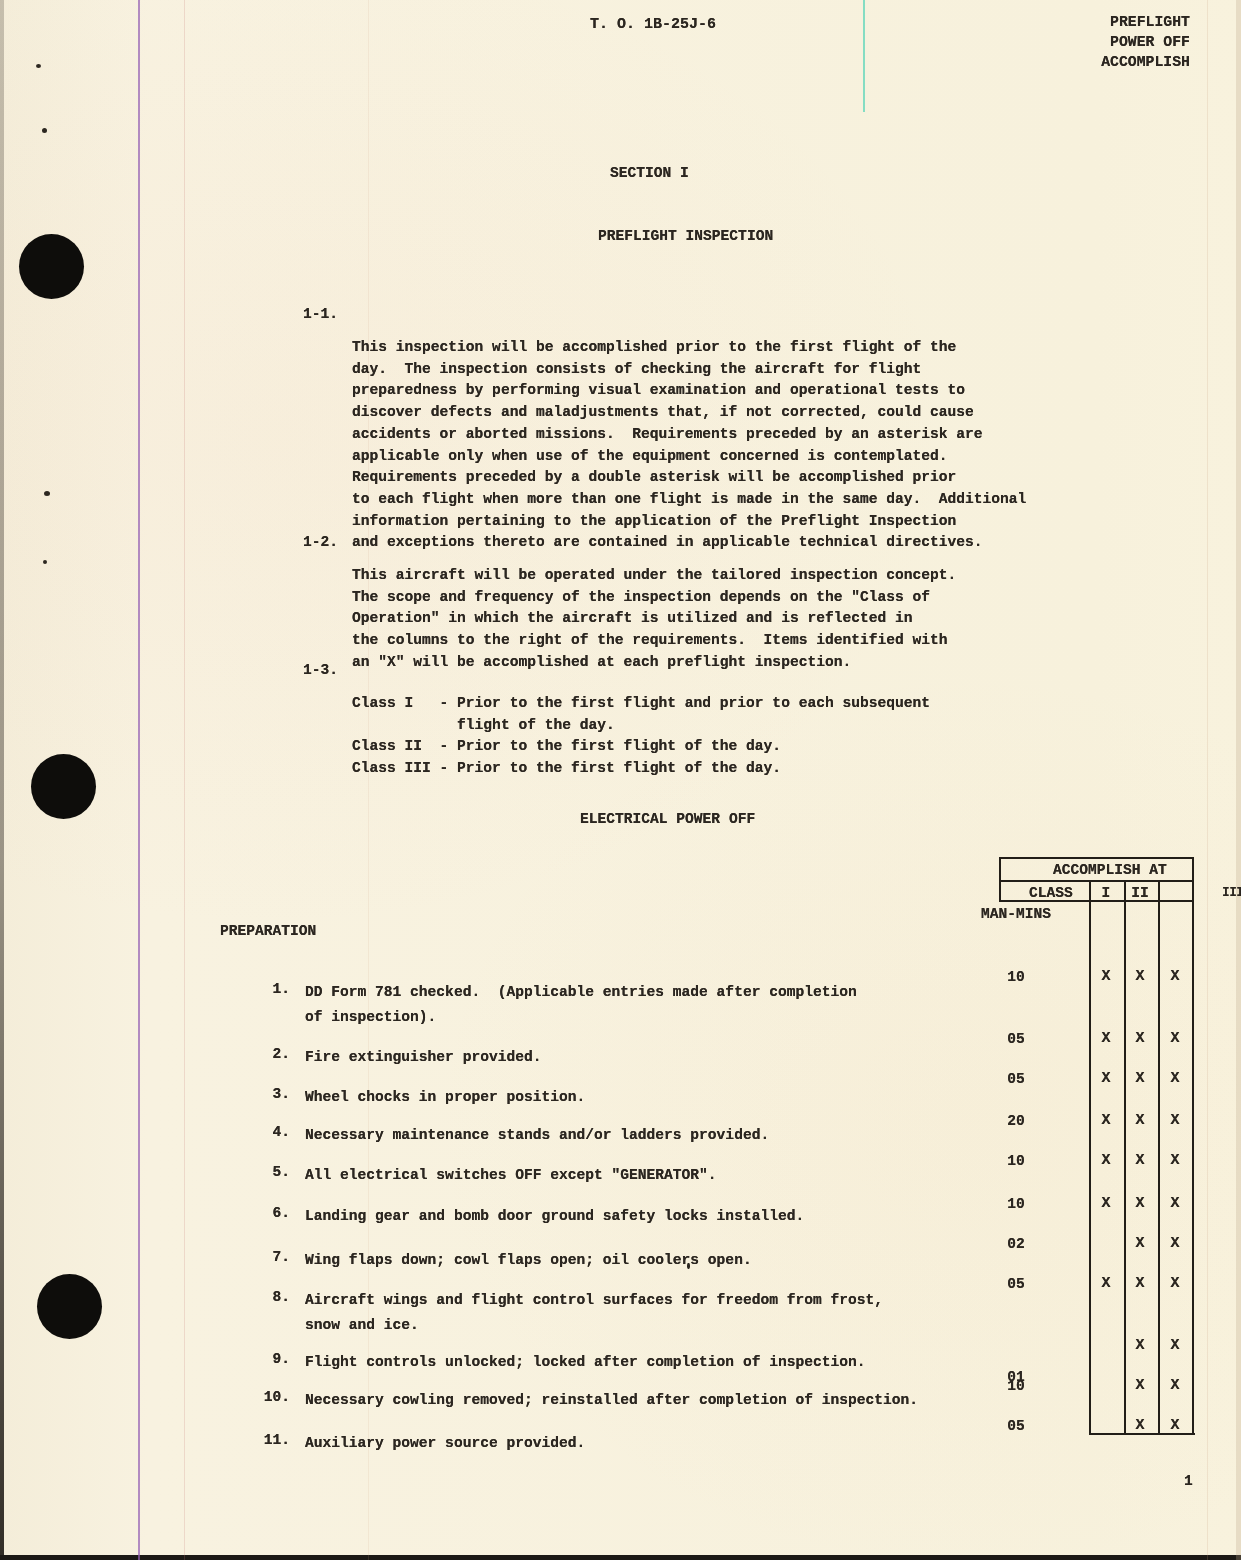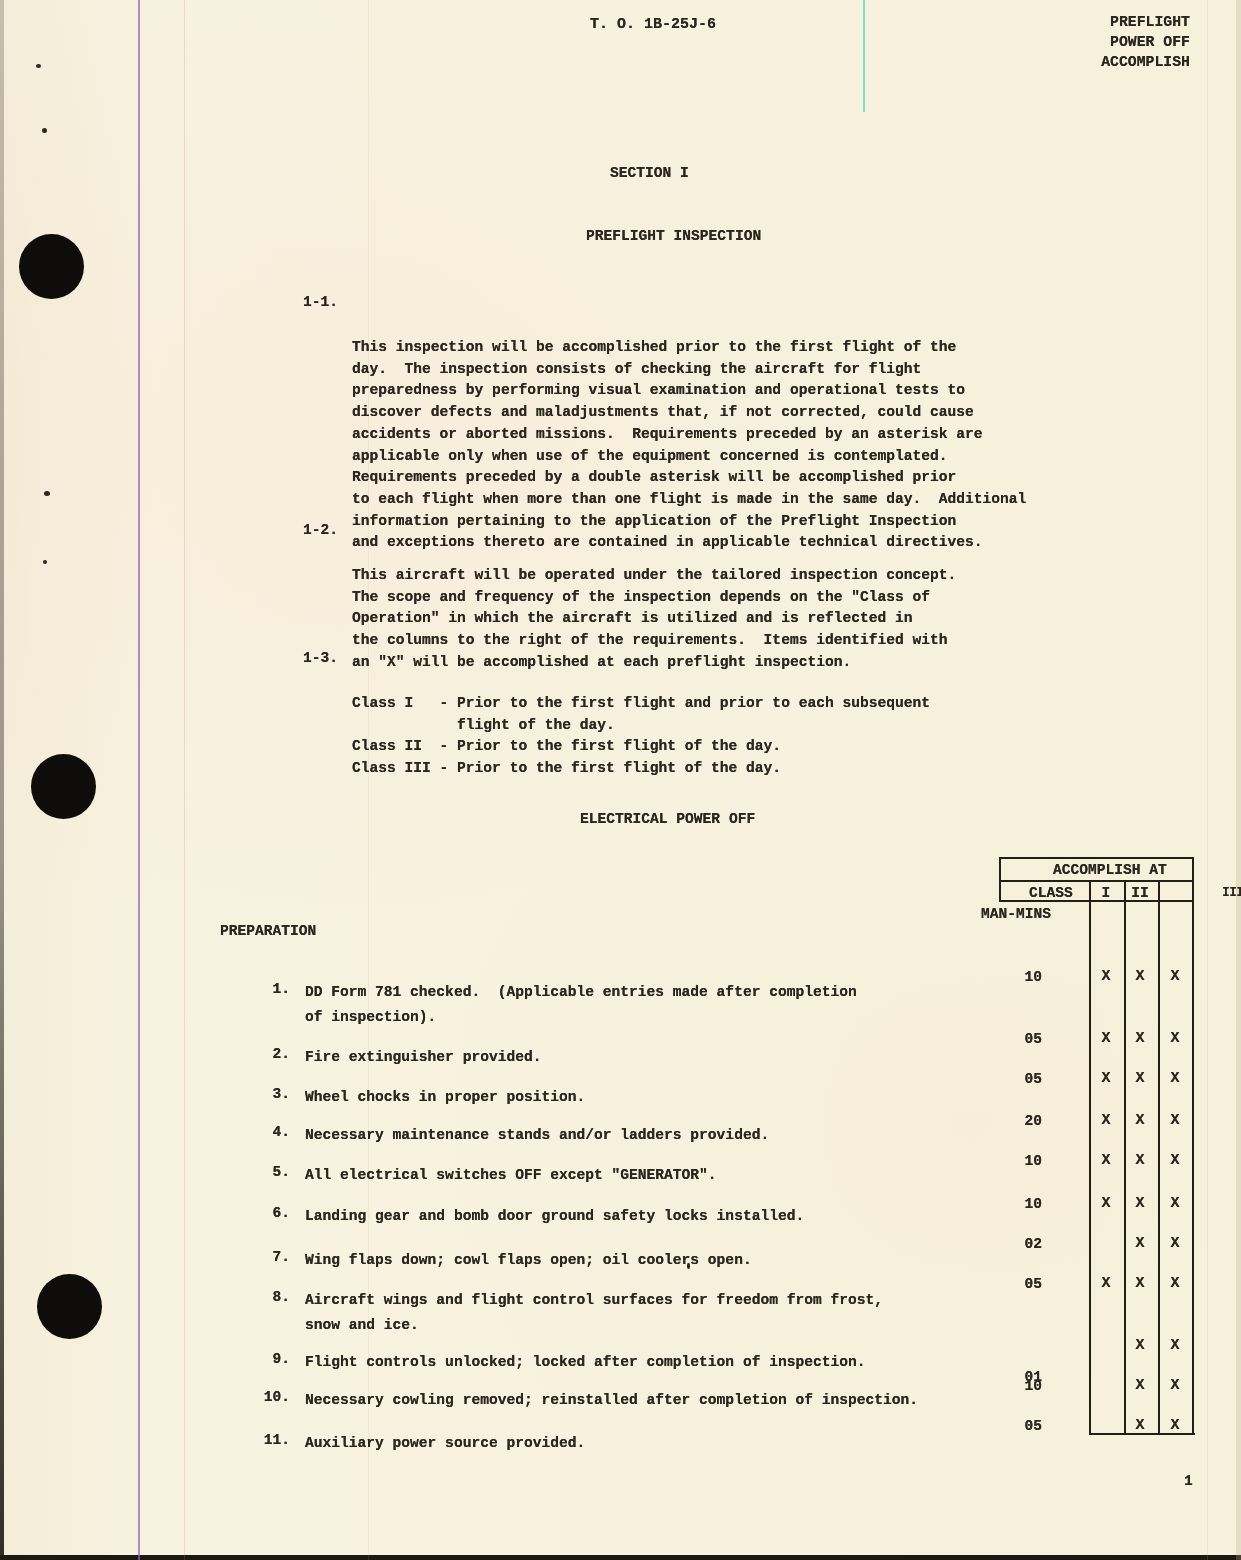--- a/index.html
+++ b/index.html
@@ -30,31 +30,31 @@
   .line-purple{position:absolute;left:138px;top:0;width:2px;height:1560px;background:rgba(148,96,180,0.7);}
   .line-pink1{position:absolute;left:184px;top:0;width:1px;height:1560px;background:rgba(200,125,120,0.22);}
   .line-pink2{position:absolute;left:368px;top:0;width:1px;height:1560px;background:rgba(205,170,140,0.15);}
   .line-pink3{position:absolute;left:1207px;top:0;width:1px;height:1560px;background:rgba(200,160,130,0.20);}
   .line-cyan{position:absolute;left:863px;top:0;width:2px;height:112px;background:rgba(95,214,185,0.75);}
   .edge-right{position:absolute;left:1236px;top:0;width:5px;height:1560px;background:rgba(185,165,135,0.28);}
   .hole{position:absolute;width:65px;height:65px;border-radius:50%;background:#0e0d0b;}
   .speck{position:absolute;background:#2c2720;border-radius:50%;}
   
   .para{position:absolute;left:303px;}
-  .pnum{position:absolute;left:0;top:0;}
+  .pnum{position:absolute;left:0;top:12px;}
   .ptext{position:absolute;left:49px;top:0;white-space:pre;line-height:21.7px;}
   .para .t{position:static;}
   .para .pnum{position:absolute;}
   .para .ptext{position:absolute;margin-top:44px;}
   
   .vline,.hline{position:absolute;background:#221e18;}
   
   .item-num{left:230px;width:60px;text-align:right;}
   .item-text{left:305px;line-height:25px;}
-  .mm-value{left:990px;width:52px;text-align:right;}
+  .mm-value{left:990px;width:52px;text-align:center;}
   .x-mark{width:24px;text-align:center;font-size:15px;}
   .hdr-right{right:51px;top:12px;text-align:right;line-height:20px;font-size:14.8px;}
 </style>
 </head>
 <body>
 
 <div class="page">
 
   <div class="edge-left"></div>
   <div class="edge-bottom"></div>
@@ -74,21 +74,21 @@
   <div class="speck" style="left:44px;top:491px;width:6px;height:5px;"></div>
   <div class="speck" style="left:43px;top:560px;width:4px;height:4px;"></div>
   <div class="speck" style="left:687px;top:1263px;width:3px;height:6px;border-radius:40%;"></div>
 
   <div class="t" style="left:590px;top:16px;font-size:15px;">T. O. 1B-25J-6</div>
   <div class="t hdr-right">PREFLIGHT
 POWER OFF
 ACCOMPLISH</div>
 
   <div class="t" style="left:610px;top:164px;">SECTION I</div>
-  <div class="t" style="left:586px;top:227px;">PREFLIGHT INSPECTION</div>
+  <div class="t" style="left:598px;top:227px;">PREFLIGHT INSPECTION</div>
 
   <div class="para" style="top:293px;">
     <div class="t pnum">1-1.</div>
     <div class="t ptext">This inspection will be accomplished prior to the first flight of the
 day.  The inspection consists of checking the aircraft for flight
 preparedness by performing visual examination and operational tests to
 discover defects and maladjustments that, if not corrected, could cause
 accidents or aborted missions.  Requirements preceded by an asterisk are
 applicable only when use of the equipment concerned is contemplated.
 Requirements preceded by a double asterisk will be accomplished prior

